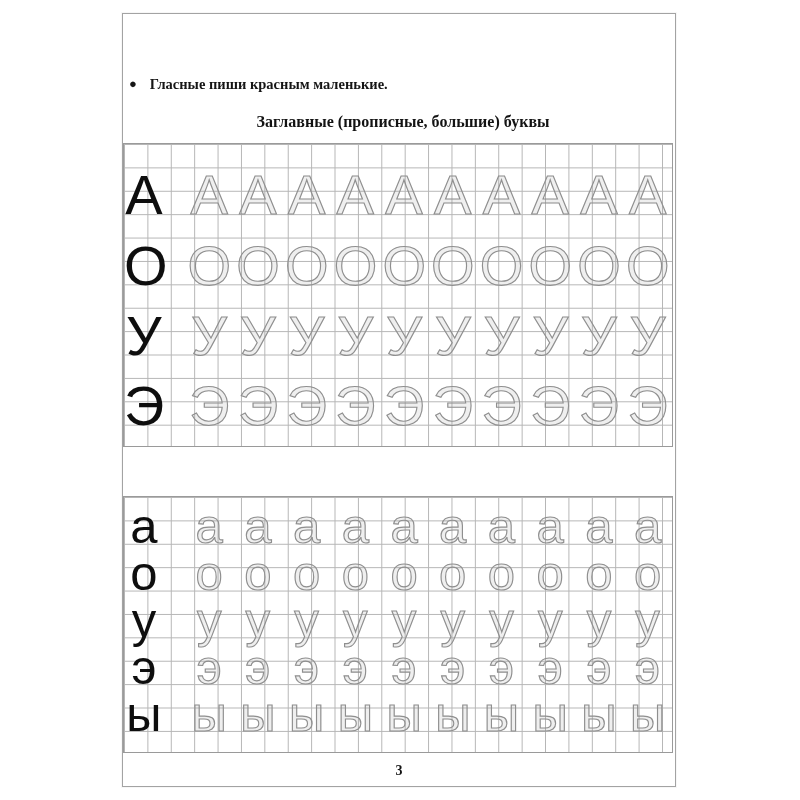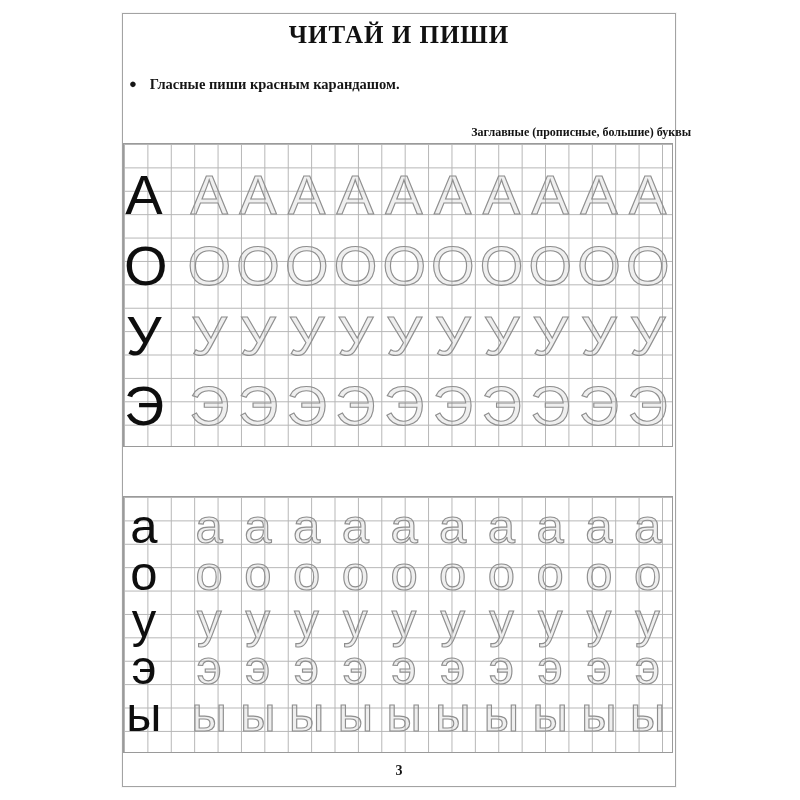--- a/index.html
+++ b/index.html
@@ -53,25 +53,25 @@
   .bullet {
     font-size: 13px;
     margin-right: 13px;
     position: relative;
     top: -1px;
   }
   .section-heading {
     position: absolute;
     left: 0;
     width: 100%;
-    text-align: right;
-    font-size: 12px;
+    text-align: center;
+    font-size: 16px;
     font-weight: 700;
     color: #131313;
-    margin: 16px;
+    margin: 4px;
   }
   .heading-caps { top: 95px; }
   .heading-lower { top: 452px; }
 
   .grid {
     position: absolute;
     left: 0px;
     width: 550px;
     border: 1px solid #9a9a9a;
     box-sizing: border-box;
@@ -121,25 +121,24 @@
     font-weight: 700;
     color: #131313;
   }
 </style>
 </head>
 <body>
 
 <div class="canvas">
   <div class="page">
 
-    <h1 class="title">ЧИТАЙ И ПИШИ</h1>
 
     <div class="instruction">
       <span class="bullet">●</span>
-      <span>Гласные пиши красным карандашом.</span>
+      <span>Гласные пиши красным маленькие.</span>
     </div>
 
     <h2 class="section-heading heading-caps">Заглавные (прописные, большие) буквы</h2>
 
     <div class="grid grid-caps" id="grid-caps">
         <div class="letter-row" style="top: 23.4px;">
           <span class="slot solid">А</span>
           <span class="slot trace">А</span>
           <span class="slot trace">А</span>
           <span class="slot trace">А</span>

